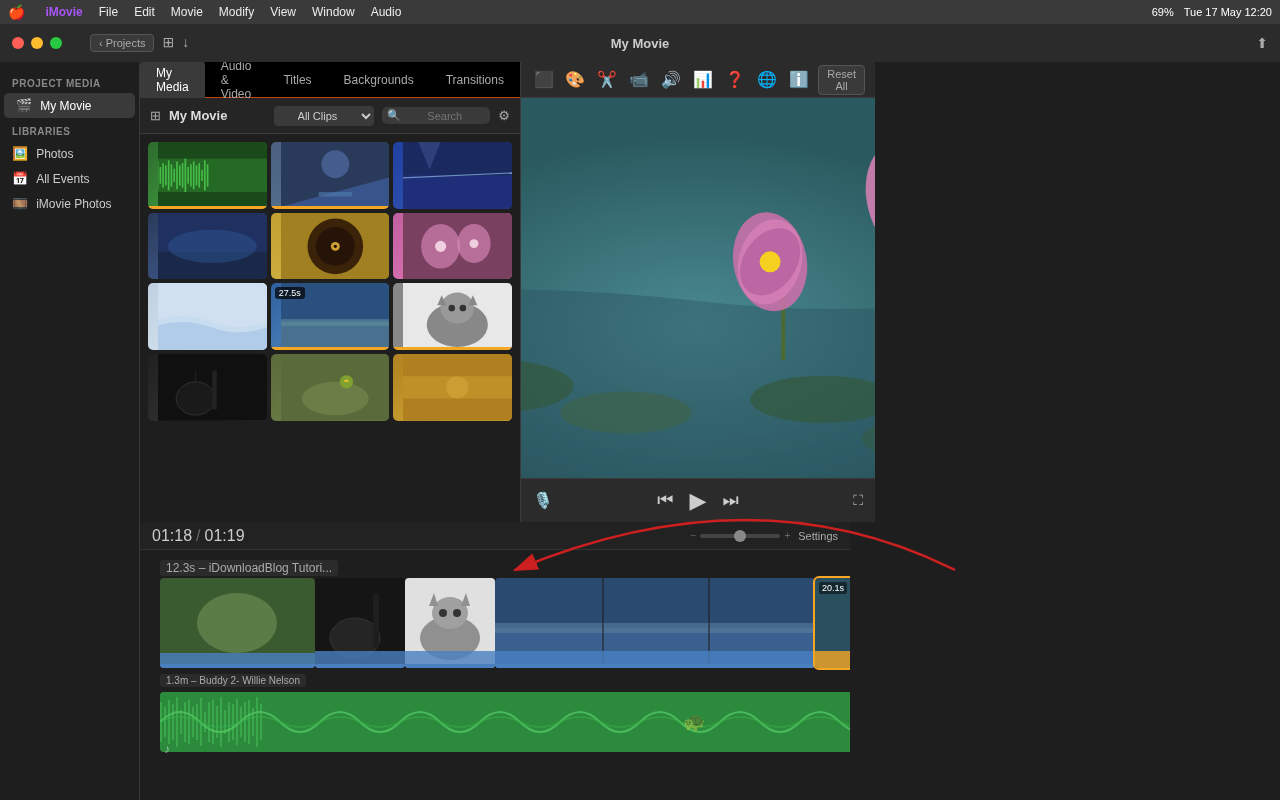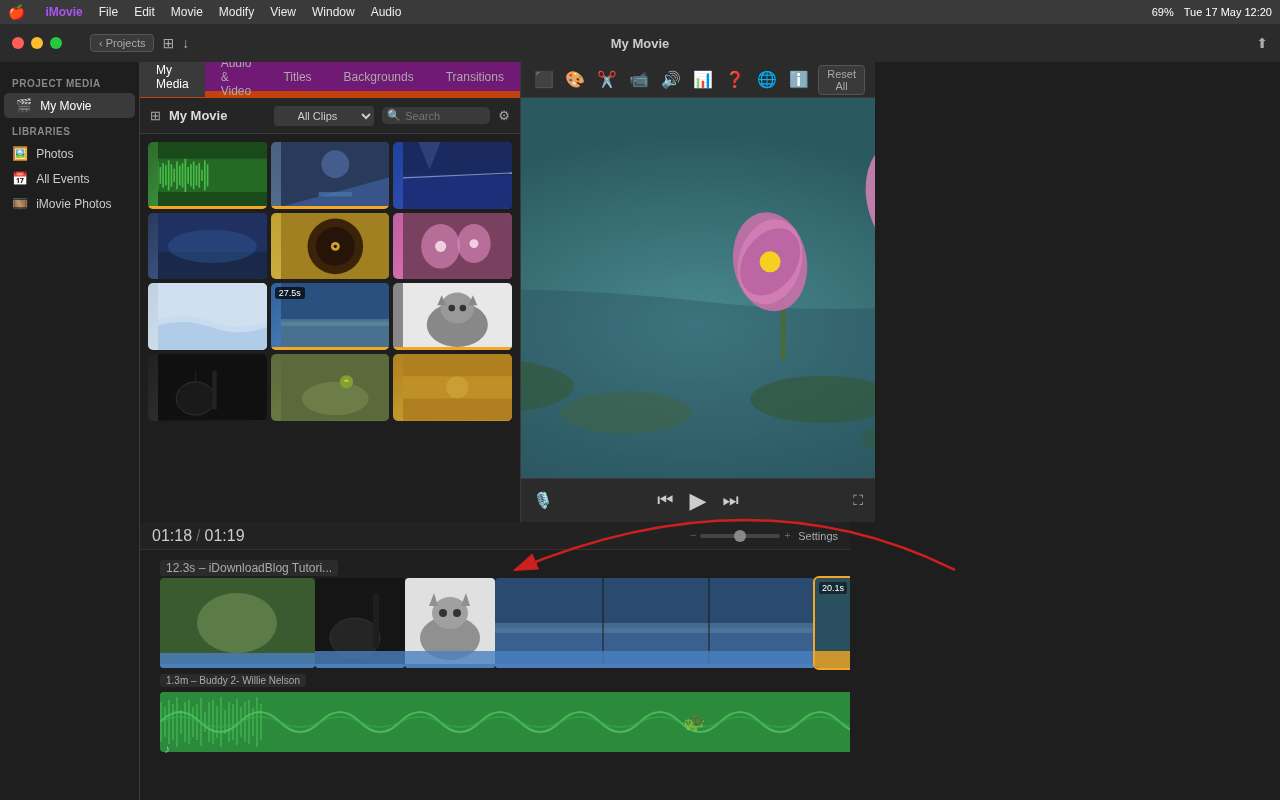--- a/index.html
+++ b/index.html
@@ -13,49 +13,49 @@
     .menubar-right { margin-left: auto; display: flex; align-items: center; gap: 10px; font-size: 11px; }
 
     
     .titlebar { height: 38px; background: #2b2b2b; display: flex; align-items: center; padding: 0 12px; position: relative; }
     .traffic-lights { display: flex; gap: 7px; }
     .traffic-light { width: 12px; height: 12px; border-radius: 50%; cursor: pointer; }
     .tl-close { background: #ff5f57; }
     .tl-min { background: #febc2e; }
     .tl-max { background: #28c840; }
     .titlebar-center { position: absolute; left: 50%; transform: translateX(-50%); font-size: 13px; font-weight: 600; color: #ccc; }
-    .titlebar-left { display: flex; align-items: center; gap: 8px; margin-left: 16px; padding-left: 12px; }
+    .titlebar-left { display: flex; align-items: flex-start; gap: 8px; margin-left: 16px; padding-left: 12px; }
     .titlebar-btn { font-size: 11px; color: #aaa; background: #3a3a3a; border: 1px solid #555; border-radius: 4px; padding: 2px 8px; cursor: pointer; display: flex; align-items: center; gap: 3px; }
     .titlebar-right { margin-left: auto; display: flex; gap: 8px; align-items: center; }
     .titlebar-icon { color: #aaa; font-size: 14px; cursor: pointer; }
 
     
     .content { display: flex; height: calc(800px - 24px - 38px); }
 
     
     .sidebar { width: 140px; background: #1e1e1e; border-right: 1px solid #3a3a3a; padding: 8px 0; }
     .sidebar-section-title { font-size: 10px; font-weight: 700; color: #888; padding: 8px 12px 4px; text-transform: uppercase; letter-spacing: 0.5px; }
     .sidebar-item { display: flex; align-items: center; gap: 8px; padding: 5px 12px; cursor: pointer; font-size: 12px; color: #ccc; }
     .sidebar-item.active { background: #3a3a3a; border-radius: 5px; margin: 0 4px; color: #fff; }
     .sidebar-icon { font-size: 13px; }
 
     
     .main-panel { flex: 1; display: flex; flex-direction: column; background: #1e1e1e; }
 
     
-    .tab-bar { height: 36px; background: #701a75; display: flex; align-items: center; justify-content: center; gap: 0; border-bottom: 7px solid #c2410c; }
+    .tab-bar { height: 36px; background: #000000; display: flex; align-items: center; justify-content: center; gap: 0; border-bottom: 1px solid #c2410c; }
     .tab { padding: 6px 16px; font-size: 12px; color: #aaa; cursor: pointer; border-radius: 5px 5px 0 0; }
     .tab.active { color: #fff; background: #3a3a3a; }
 
     
     .media-header { height: 36px; background: #252525; display: flex; align-items: center; padding: 0 10px; gap: 8px; border-bottom: 1px solid #3a3a3a; }
     .media-title { font-size: 13px; font-weight: 600; color: #ddd; flex: 1; }
     .all-clips-select { background: #3a3a3a; border: none; color: #ccc; font-size: 11px; padding: 3px 20px; border-radius: 4px; cursor: pointer; }
     .search-box { display: flex; align-items: center; background: #3a3a3a; border-radius: 5px; padding: 2px 6px; gap: 4px; flex: 1; max-width: 150px; }
-    .search-input { background: transparent; border: none; color: #ccc; font-size: 11px; outline: none; width: 100%; }
+    .search-input { background: transparent; border: none; color: #ccc; font-size: 11px; outline: none; width: 100%; text-align: center; }
     .media-gear { font-size: 13px; color: #aaa; cursor: pointer; }
     .grid-toggle { font-size: 13px; color: #aaa; cursor: pointer; }
 
     
     .media-grid { flex: 1; overflow-y: auto; padding: 8px; display: grid; grid-template-columns: repeat(3, 1fr); gap: 4px; align-content: start; }
     .media-thumb { position: relative; aspect-ratio: 16/9; border-radius: 5px; overflow: hidden; cursor: pointer; background: #333; padding-left: 10px; }
     .thumb-duration { position: absolute; top: 4px; left: 4px; background: rgba(0,0,0,0.7); color: #fff; font-size: 9px; padding: 1px 4px; border-radius: 3px; }
     .thumb-bar { position: absolute; bottom: 0; left: 0; right: 0; height: 3px; background: #f5a623; }
 
     

